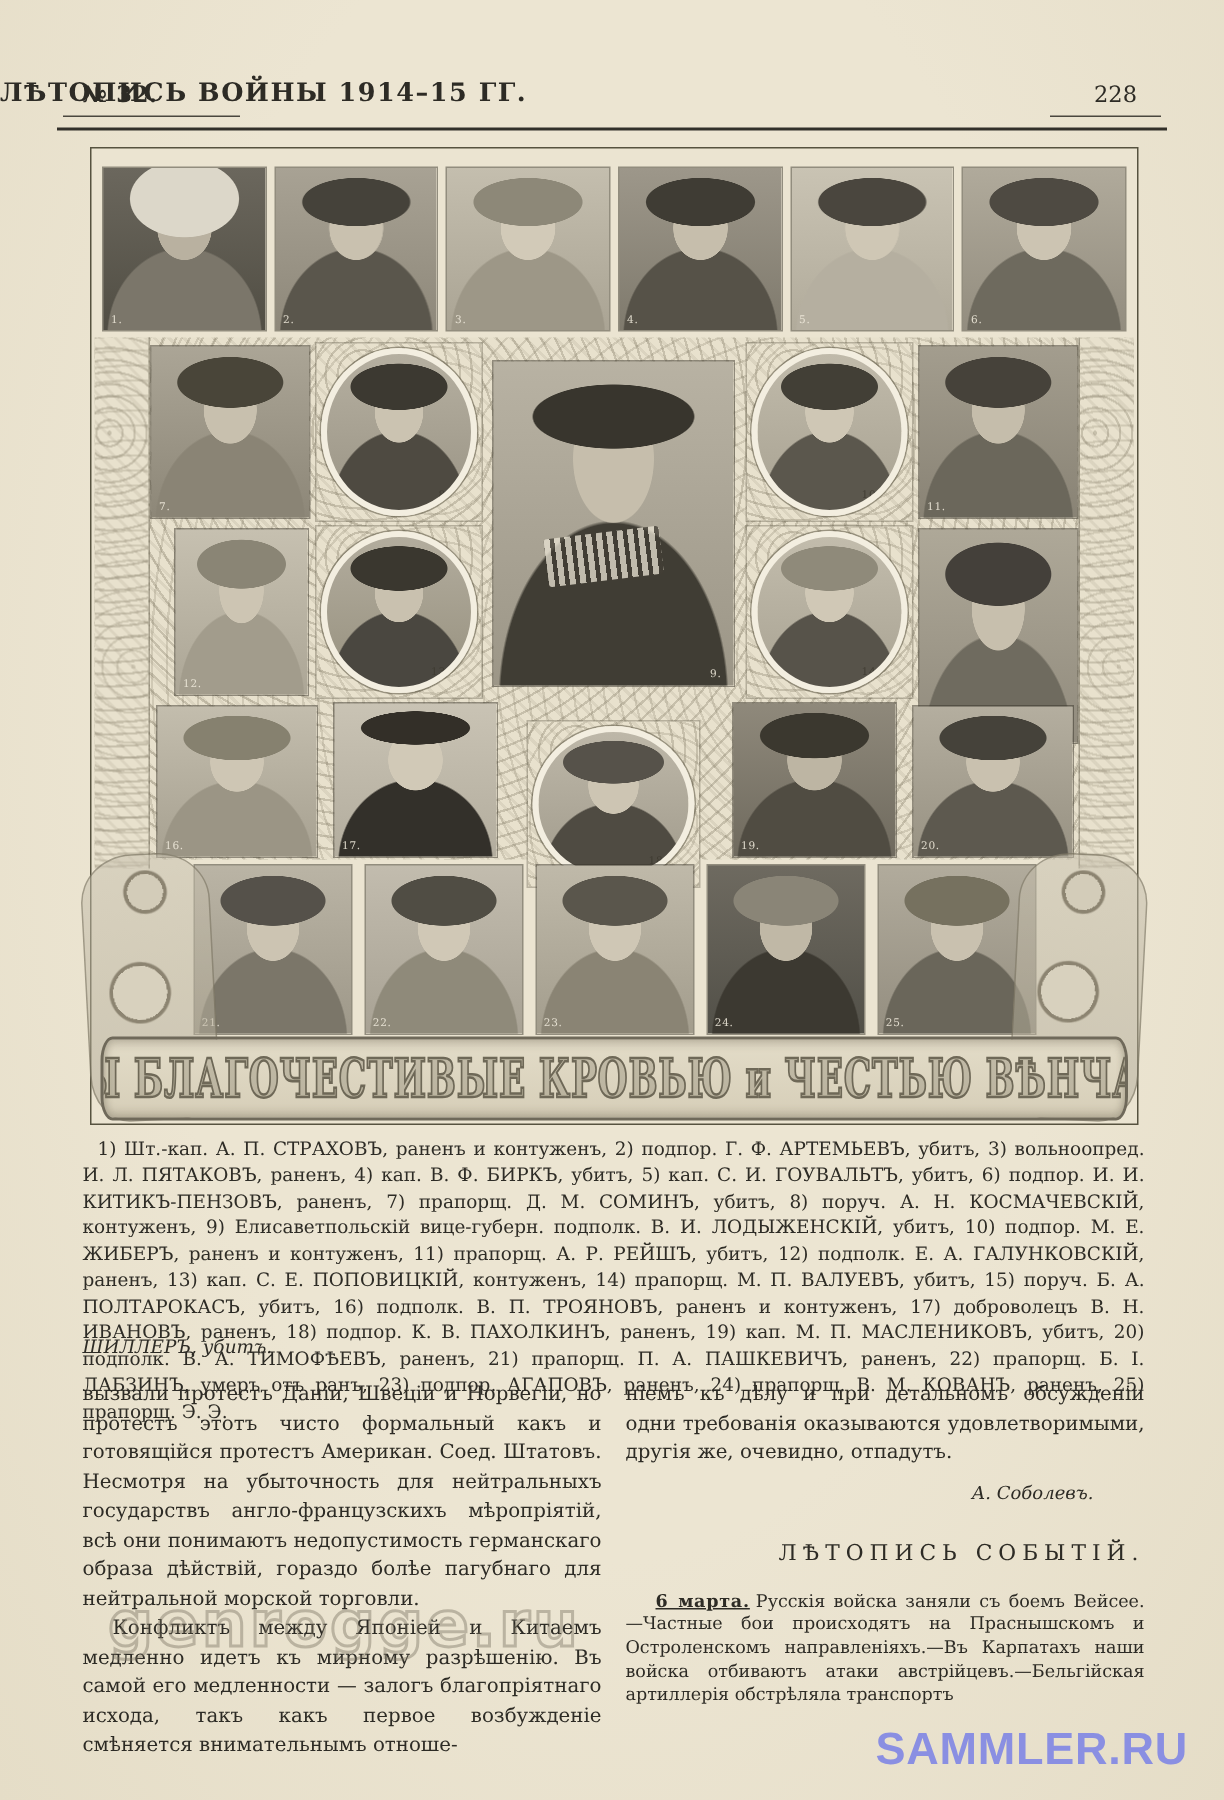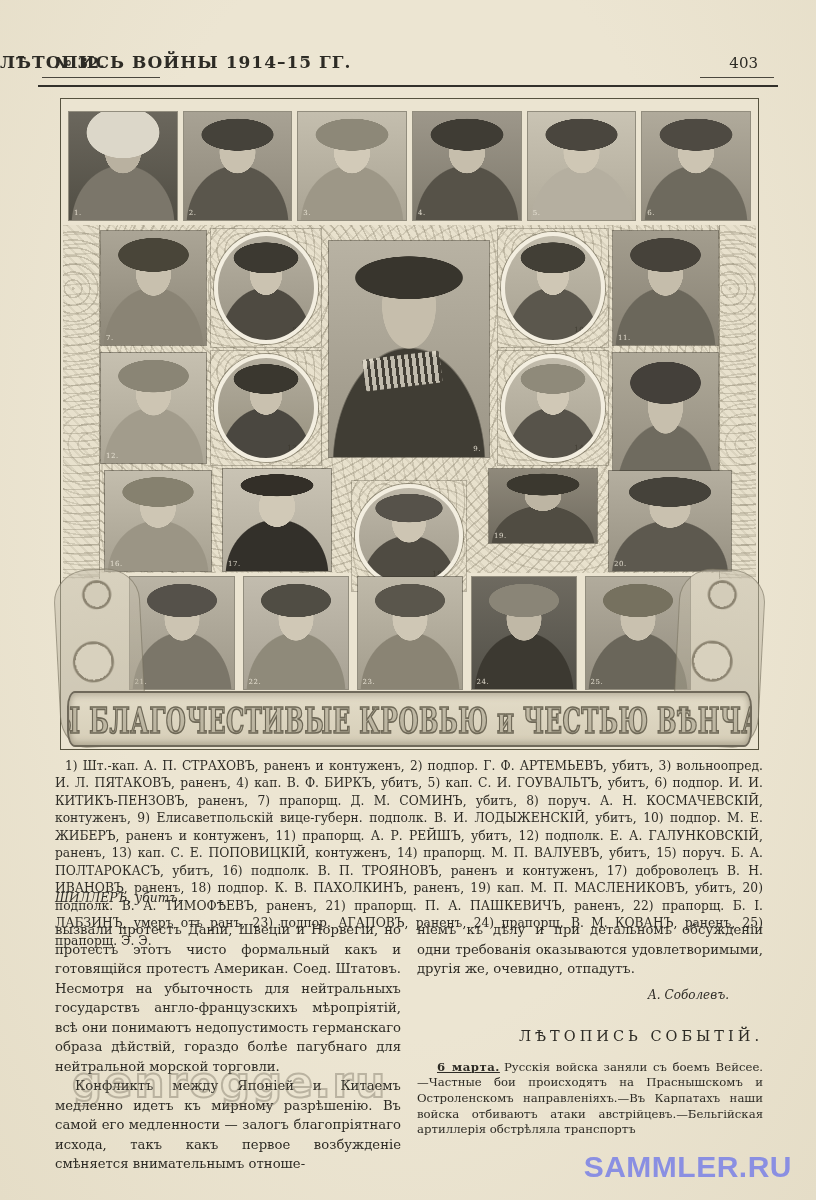--- a/index.html
+++ b/index.html
@@ -88,21 +88,21 @@
   .wm-sammler{position:absolute;right:24px;top:1150px;font-family:"Liberation Sans","DejaVu Sans",sans-serif;
     font-weight:bold;font-size:30px;letter-spacing:.5px;color:#8a8fe2;}
 </style>
 </head>
 <body>
 
 <div class="page">
 
   <div class="hdr-issue">№ 32.</div>
   <div class="hdr-title">ЛѢТОПИСЬ ВОЙНЫ 1914–15 ГГ.</div>
-  <div class="hdr-page">403</div>
+  <div class="hdr-page">228</div>
   <div class="rule rule-thin-l"></div>
   <div class="rule rule-thin-r"></div>
   <div class="rule rule-main"></div>
 
   <div class="collage">
 
     <div class="row1">
       <div class="ph" style="--bg1:#6b675d;--bg2:#514e44;--cap:#dcd7c9;--caph:24%;--capy:19%;--face:#b9b1a0;--suit:#7b766a">
           <span class="pnum">1.</span>
         </div>
@@ -141,21 +141,21 @@
     </div>
     <div class="oval-cell orn" style="left:437px;top:130px;width:110px;height:118px;">
       <div class="ph" style="--bg1:#c0baaa;--bg2:#a8a292;--cap:#423f36;--face:#cfc7b5;--suit:#5b574d">
           <span class="pnum">10.</span>
         </div>
     </div>
     <div class="ph ph--rect" style="position:absolute;left:552px;top:132px;width:105px;height:114px;--bg1:#a39d8e;--bg2:#898375;--cap:#46423a;--face:#c5bdab;--suit:#6b675b">
         <span class="pnum">11.</span>
       </div>
 
-    <div class="ph ph--rect" style="position:absolute;left:40px;top:254px;width:105px;height:110px;--bg1:#c6c0b0;--bg2:#aca696;--cap:#8a8575;--face:#cdc5b3;--suit:#a29c8c">
+    <div class="ph ph--rect" style="position:absolute;left:56px;top:254px;width:88px;height:110px;--bg1:#c6c0b0;--bg2:#aca696;--cap:#8a8575;--face:#cdc5b3;--suit:#a29c8c">
         <span class="pnum">12.</span>
       </div>
     <div class="oval-cell orn" style="left:150px;top:252px;width:110px;height:114px;">
       <div class="ph" style="--bg1:#b2ac9d;--bg2:#97917f;--cap:#3a372f;--face:#c9c1af;--suit:#4a4740">
           <span class="pnum">13.</span>
         </div>
     </div>
     <div class="oval-cell orn" style="left:437px;top:252px;width:110px;height:114px;">
       <div class="ph" style="--bg1:#c2bcac;--bg2:#a9a393;--cap:#8f8a7a;--face:#d0c8b6;--suit:#57534a">
           <span class="pnum">14.</span>
@@ -169,24 +169,24 @@
         <span class="pnum">16.</span>
       </div>
     <div class="ph ph--rect" style="position:absolute;left:162px;top:370px;width:108px;height:102px;--bg1:#c9c3b4;--bg2:#b3ad9e;--cap:#332f28;--caph:11%;--capy:16%;--face:#d1c9b7;--suit:#33302a">
         <span class="pnum">17.</span>
       </div>
     <div class="oval-cell orn" style="left:291px;top:382px;width:114px;height:110px;">
       <div class="ph" style="--bg1:#bdb7a8;--bg2:#a19b8c;--cap:#56524a;--face:#cdc5b3;--suit:#4f4b42">
           <span class="pnum">18.</span>
         </div>
     </div>
-    <div class="ph ph--rect" style="position:absolute;left:428px;top:370px;width:108px;height:74px;--bg1:#8f897b;--bg2:#6f6a5e;--cap:#3b382f;--face:#bdb5a3;--suit:#504c42">
+    <div class="ph ph--rect" style="position:absolute;left:428px;top:370px;width:108px;height:102px;--bg1:#8f897b;--bg2:#6f6a5e;--cap:#3b382f;--face:#bdb5a3;--suit:#504c42">
         <span class="pnum">19.</span>
       </div>
-    <div class="ph ph--rect" style="position:absolute;left:548px;top:372px;width:122px;height:100px;--bg1:#b4ae9f;--bg2:#989283;--cap:#45423a;--face:#c9c1af;--suit:#5d594f">
+    <div class="ph ph--rect" style="position:absolute;left:548px;top:372px;width:106px;height:100px;--bg1:#b4ae9f;--bg2:#989283;--cap:#45423a;--face:#c9c1af;--suit:#5d594f">
         <span class="pnum">20.</span>
       </div>
 
     <div class="row5">
       <div class="ph" style="--bg1:#bab4a5;--bg2:#9e9889;--cap:#55514a;--face:#ccc4b2;--suit:#7b7669">
           <span class="pnum">21.</span>
         </div>
       <div class="ph" style="--bg1:#c2bcae;--bg2:#a8a294;--cap:#504d44;--face:#d0c8b6;--suit:#8f8a7a">
           <span class="pnum">22.</span>
         </div>

